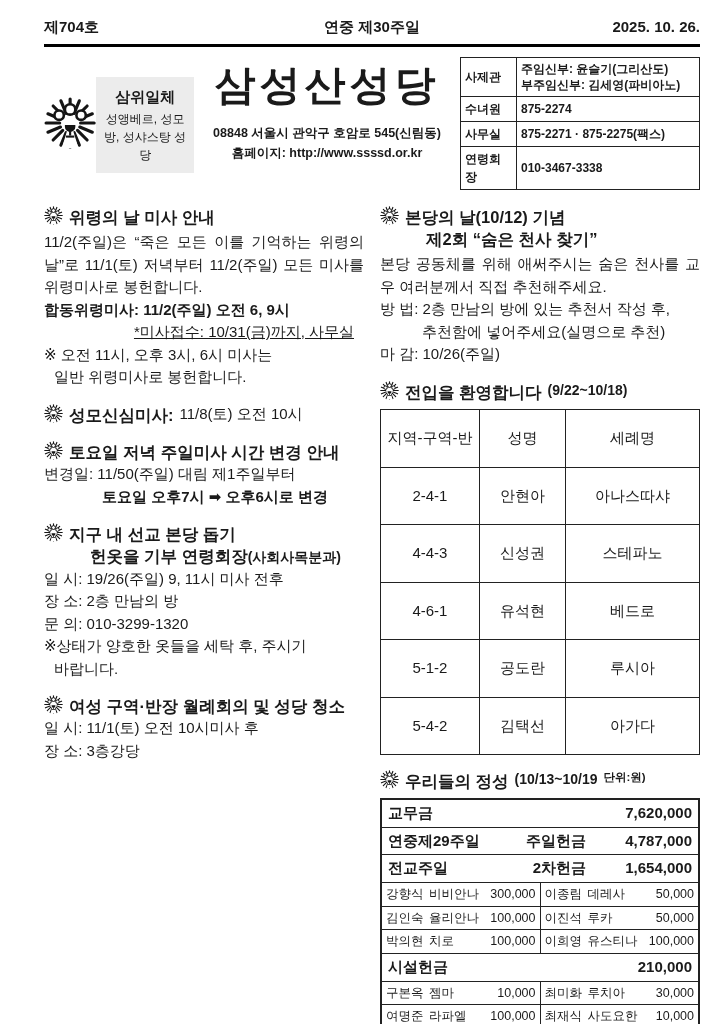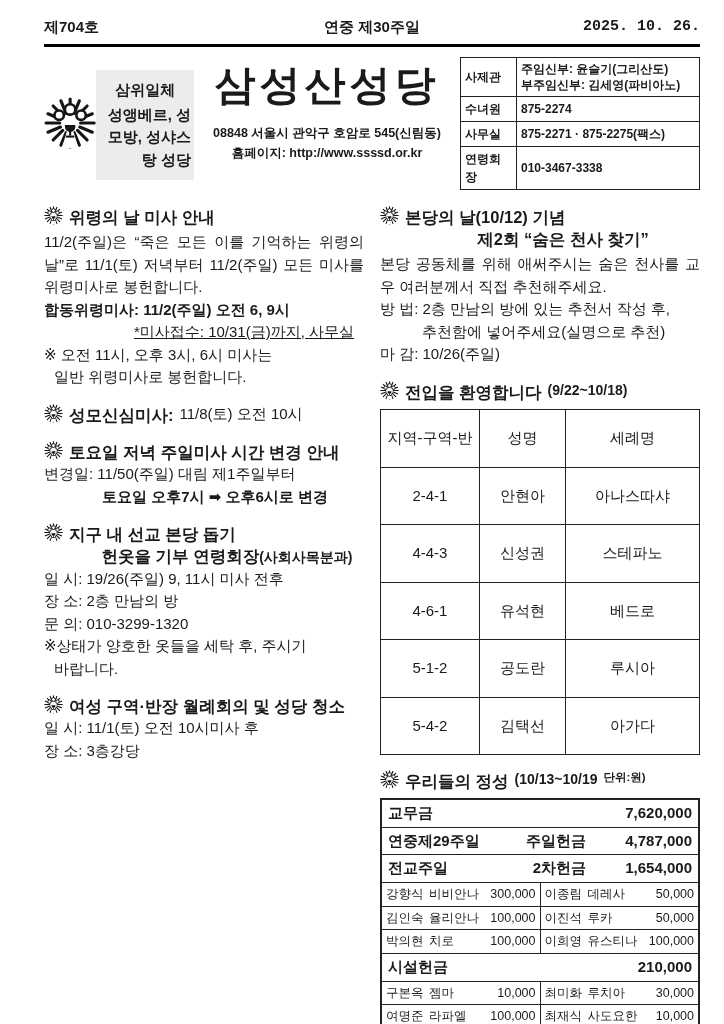--- a/index.html
+++ b/index.html
@@ -6,43 +6,43 @@
   html,body { background:#fff; }
   body {
     width:724px; min-height:1024px; margin:0 auto;
     font-family:"Liberation Sans","DejaVu Sans",sans-serif;
     color:#1a1a1a; padding:16px 24px 10px 44px; font-size:15px; line-height:1.5;
   }
   
   .top-row { display:flex; align-items:flex-end; border-bottom:3px solid #000; padding-bottom:5px; font-weight:bold; font-size:15px; }
   .top-row .tl { flex:1; text-align:left; }
   .top-row .tc { flex:1.4; text-align:center; }
-  .top-row .tr { flex:1; text-align:right;font-family:Liberation Mono, monospace; }
+  .top-row .tr { flex:1; text-align:right; }
   .masthead { display:flex; gap:10px; margin-top:10px; align-items:stretch; }
   .mh-left { width:150px; display:flex; flex-direction:row; align-items:center; }
   .logo-svg { width:82px; height:82px; }
   .patron-box { background:#ececec; width:100%; text-align:center; padding:9px 3px; margin-top:4px; }
   .patron-box .pt { font-weight:bold; font-size:15px; }
-  .patron-box .ps { font-weight:bold; font-size:15px; margin-top:2px;text-align:right; }
+  .patron-box .ps { font-weight:normal; font-size:12px; margin-top:2px; }
   .mh-center { flex:1; text-align:center; padding-top:6px; }
   .church-name { font-size:41px; font-weight:bold; letter-spacing:4px; line-height:1.1; }
   .addr { font-weight:bold; font-size:12.5px; margin-top:16px; }
   .home { font-weight:bold; font-size:12.5px; margin-top:2px; }
   .contact-tbl { border-collapse:collapse; width:240px; font-size:12px; font-weight:bold; }
   .contact-tbl td { border:1.5px solid #222; padding:3px 4px; vertical-align:middle; }
   .contact-tbl .cl { width:56px; text-align:justify; text-align-last:justify; text-justify:inter-character; }
   .contact-tbl .cv { text-align:left; line-height:1.35; }
   
   .cols { display:flex; gap:16px; margin-top:14px; }
   .col { flex:1; min-width:0; }
   .sec { margin-top:15px; }
   .sec:first-child { margin-top:2px; }
   .sec-head { display:flex; gap:6px; font-weight:bold; font-size:16.5px; line-height:1.35; }
   .emb { width:19px; height:19px; flex:0 0 auto; }
-  .sec-head2 { font-weight:bold; font-size:16.5px; margin-left:46px; line-height:1.35;text-align:center; }
+  .sec-head2 { font-weight:bold; font-size:16.5px; margin-left:46px; line-height:1.35; }
   .small-b { font-size:14px; font-weight:bold; }
   .para { text-align:justify; margin-top:3px; }
   .b { font-weight:bold; }
   .uline { text-decoration:underline; text-align:right; padding-right:10px; }
   .indent1 { margin-left:42px; }
   .indent2 { margin-left:10px; }
   
   .w-tbl { border-collapse:collapse; width:100%; margin-top:6px; text-align:center; font-size:15px; }
   .w-tbl td { border:1.5px solid #222; padding:17px 2px; }
   .w-tbl .c0 { width:31%; } .w-tbl .c1 { width:27%; } .w-tbl .c2 { width:42%; }

